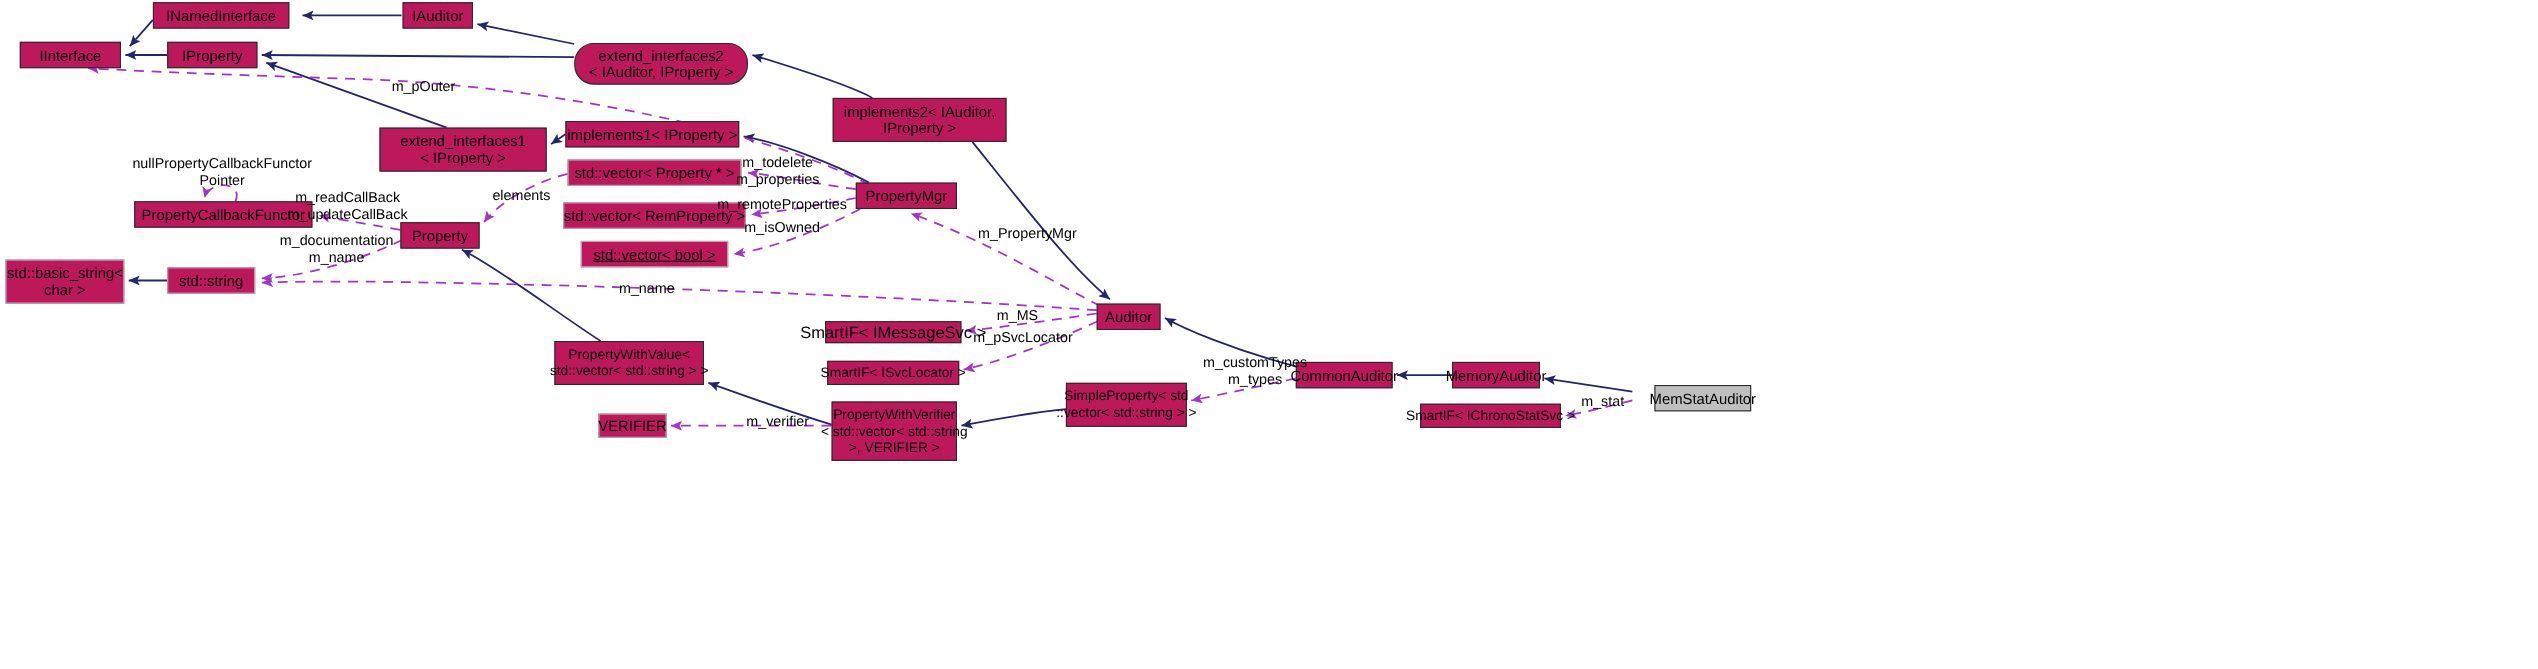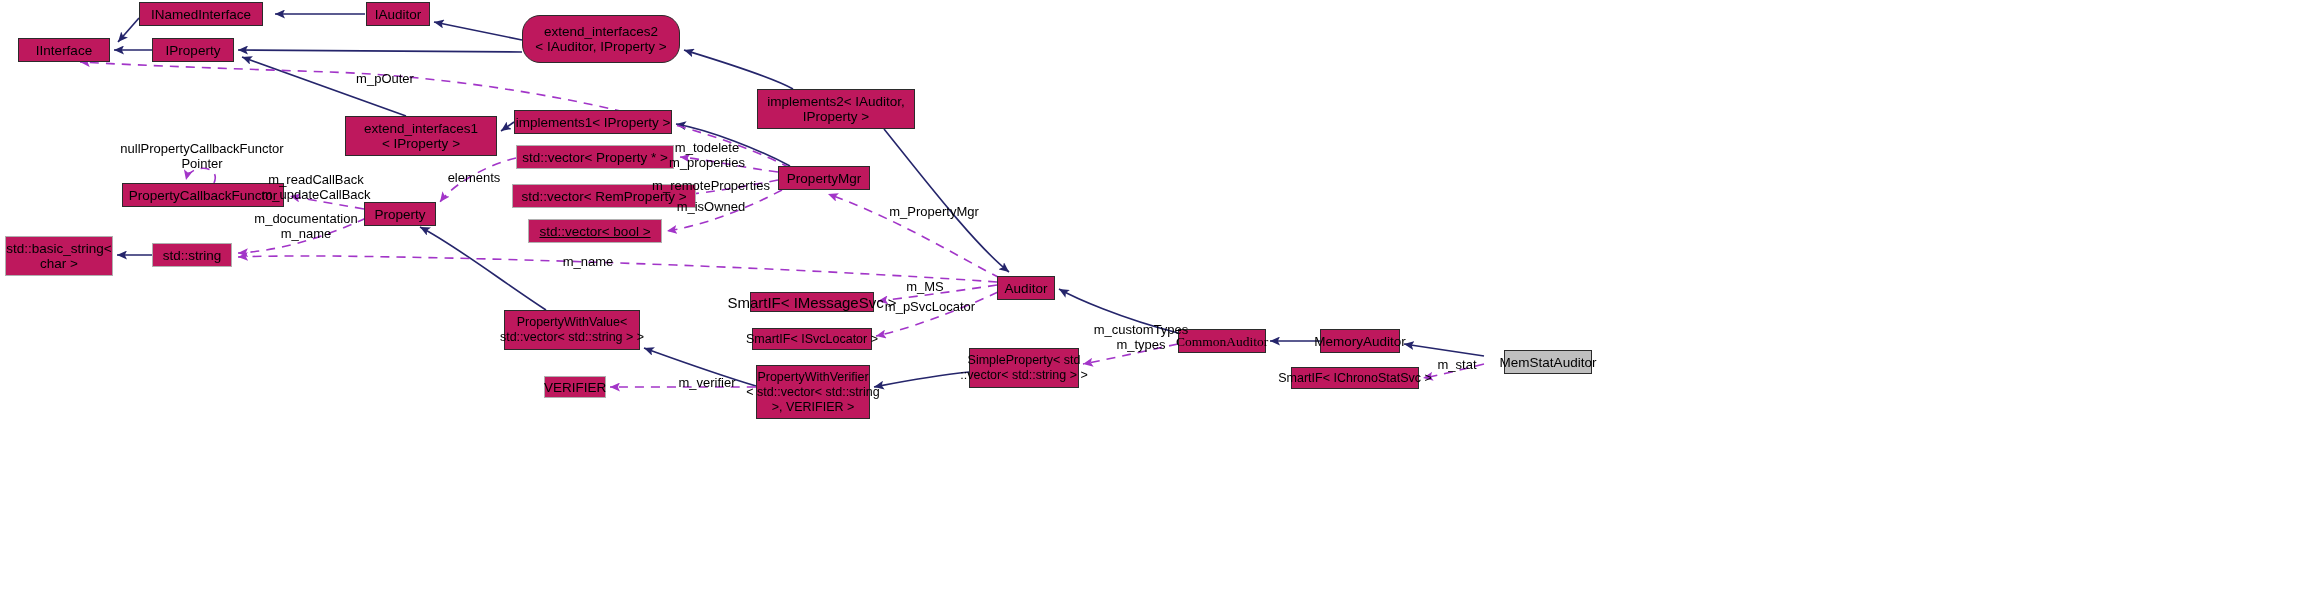--- a/index.html
+++ b/index.html
@@ -114,44 +114,44 @@
       <path d="M756,387 C700,387 650,387 610,387"></path>
 
       <path d="M1484,364 C1460,370 1440,375 1423,378"></path>
     </g>
   </svg>
 
   <div class="node cls" style="left:18px;top:38px;width:92px;height:24px;">IInterface</div>
   <div class="node cls" style="left:139px;top:2px;width:124px;height:24px;">INamedInterface</div>
   <div class="node cls" style="left:366px;top:2px;width:64px;height:24px;">IAuditor</div>
   <div class="node cls" style="left:152px;top:38px;width:82px;height:24px;">IProperty</div>
-  <div class="node cls" style="left:522px;top:15px;width:158px;height:48px;border-radius:18px;">extend_interfaces2
+  <div class="node cls" style="left:522px;top:39px;width:158px;height:38px;border-radius:18px;">extend_interfaces2
 &lt; IAuditor, IProperty &gt;</div>
   <div class="node cls" style="left:757px;top:89px;width:158px;height:40px;">implements2&lt; IAuditor,
 IProperty &gt;</div>
   <div class="node cls" style="left:345px;top:116px;width:152px;height:40px;">extend_interfaces1
 &lt; IProperty &gt;</div>
   <div class="node cls" style="left:514px;top:110px;width:158px;height:24px;">implements1&lt; IProperty &gt;</div>
   <div class="node stl" style="left:516px;top:145px;width:158px;height:24px;">std::vector&lt; Property * &gt;</div>
-  <div class="node stl" style="left:512px;top:184px;width:184px;height:24px;">std::vector&lt; RemProperty &gt;</div>
+  <div class="node stl" style="left:512px;top:184px;width:166px;height:24px;">std::vector&lt; RemProperty &gt;</div>
   <div class="node stl" style="left:528px;top:219px;width:134px;height:24px;text-decoration:underline;">std::vector&lt; bool &gt;</div>
   <div class="node cls" style="left:778px;top:166px;width:92px;height:24px;">PropertyMgr</div>
   <div class="node cls" style="left:122px;top:183px;width:162px;height:24px;">PropertyCallbackFunctor</div>
   <div class="node cls" style="left:364px;top:202px;width:72px;height:24px;">Property</div>
   <div class="node stl" style="left:5px;top:236px;width:108px;height:40px;">std::basic_string&lt;
 char &gt;</div>
   <div class="node stl" style="left:152px;top:243px;width:80px;height:24px;">std::string</div>
   <div class="node cls" style="left:997px;top:276px;width:58px;height:24px;">Auditor</div>
   <div class="node cls" style="left:750px;top:292px;width:124px;height:20px;font-size:15px;">SmartIF&lt; IMessageSvc &gt;</div>
   <div class="node cls" style="left:752px;top:328px;width:120px;height:22px;font-size:12.5px;">SmartIF&lt; ISvcLocator &gt;</div>
   <div class="node cls" style="left:504px;top:310px;width:136px;height:40px;font-size:12.5px;">PropertyWithValue&lt;
 std::vector&lt; std::string &gt; &gt;</div>
   <div class="node cls" style="left:969px;top:348px;width:110px;height:40px;font-size:12.5px;">SimpleProperty&lt; std
 ::vector&lt; std::string &gt; &gt;</div>
-  <div class="node cls" style="left:1178px;top:329px;width:88px;height:24px;font-family:Liberation Serif, serif;">CommonAuditor</div>
+  <div class="node cls" style="left:1178px;top:329px;width:88px;height:24px;">CommonAuditor</div>
   <div class="node cls" style="left:1320px;top:329px;width:80px;height:24px;">MemoryAuditor</div>
   <div class="node focus" style="left:1484px;top:350px;width:88px;height:24px;">MemStatAuditor</div>
   <div class="node cls" style="left:756px;top:365px;width:114px;height:54px;font-size:12.5px;">PropertyWithVerifier
 &lt; std::vector&lt; std::string
 &gt;, VERIFIER &gt;</div>
   <div class="node stl" style="left:544px;top:376px;width:62px;height:22px;">VERIFIER</div>
   <div class="node cls" style="left:1291px;top:367px;width:128px;height:22px;font-size:12.5px;">SmartIF&lt; IChronoStatSvc &gt;</div>
 
   <div class="edgelabel" style="left:340px;top:71px;width:90px;">m_pOuter</div>
   <div class="edgelabel" style="left:652px;top:140px;width:110px;">m_todelete

